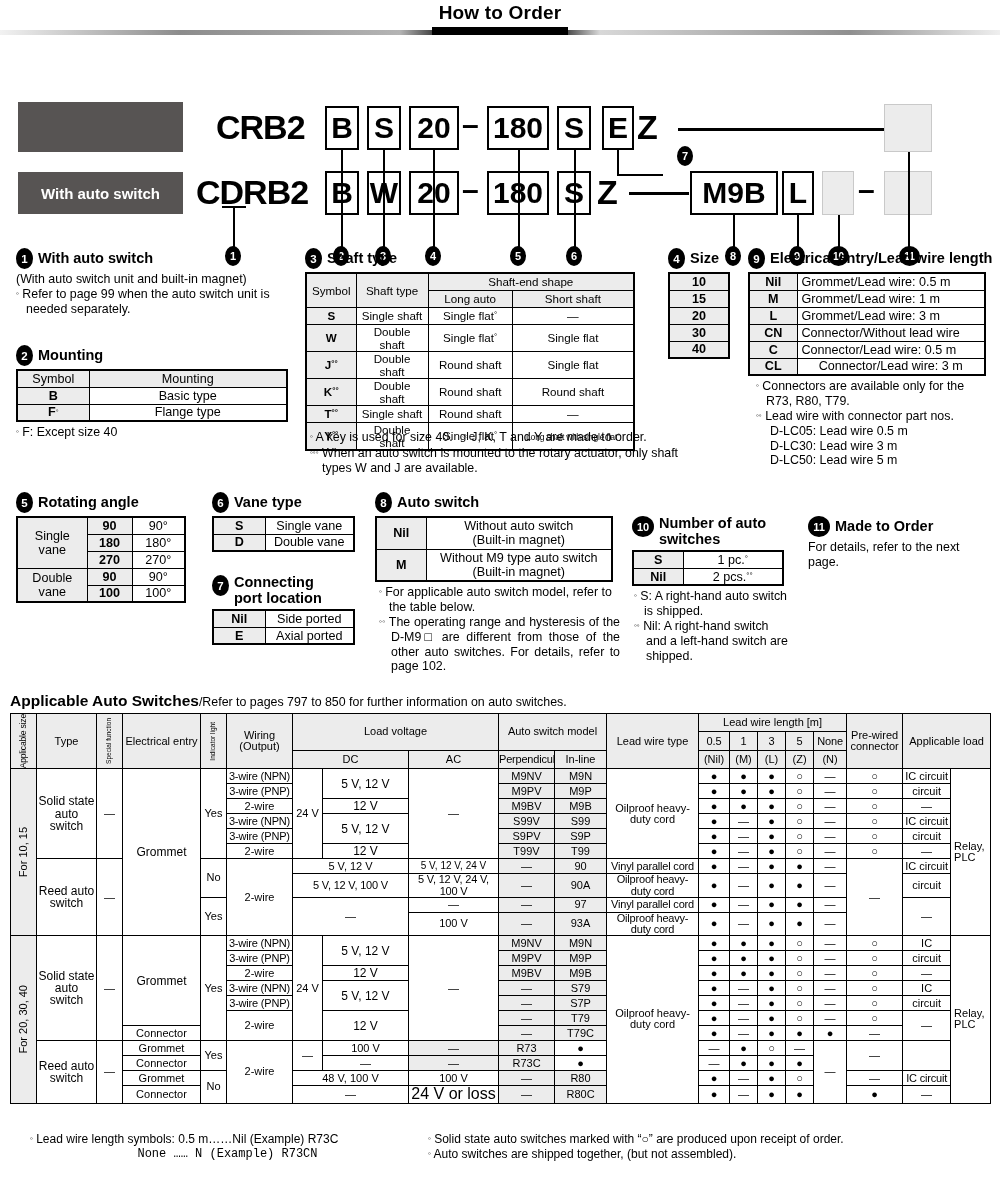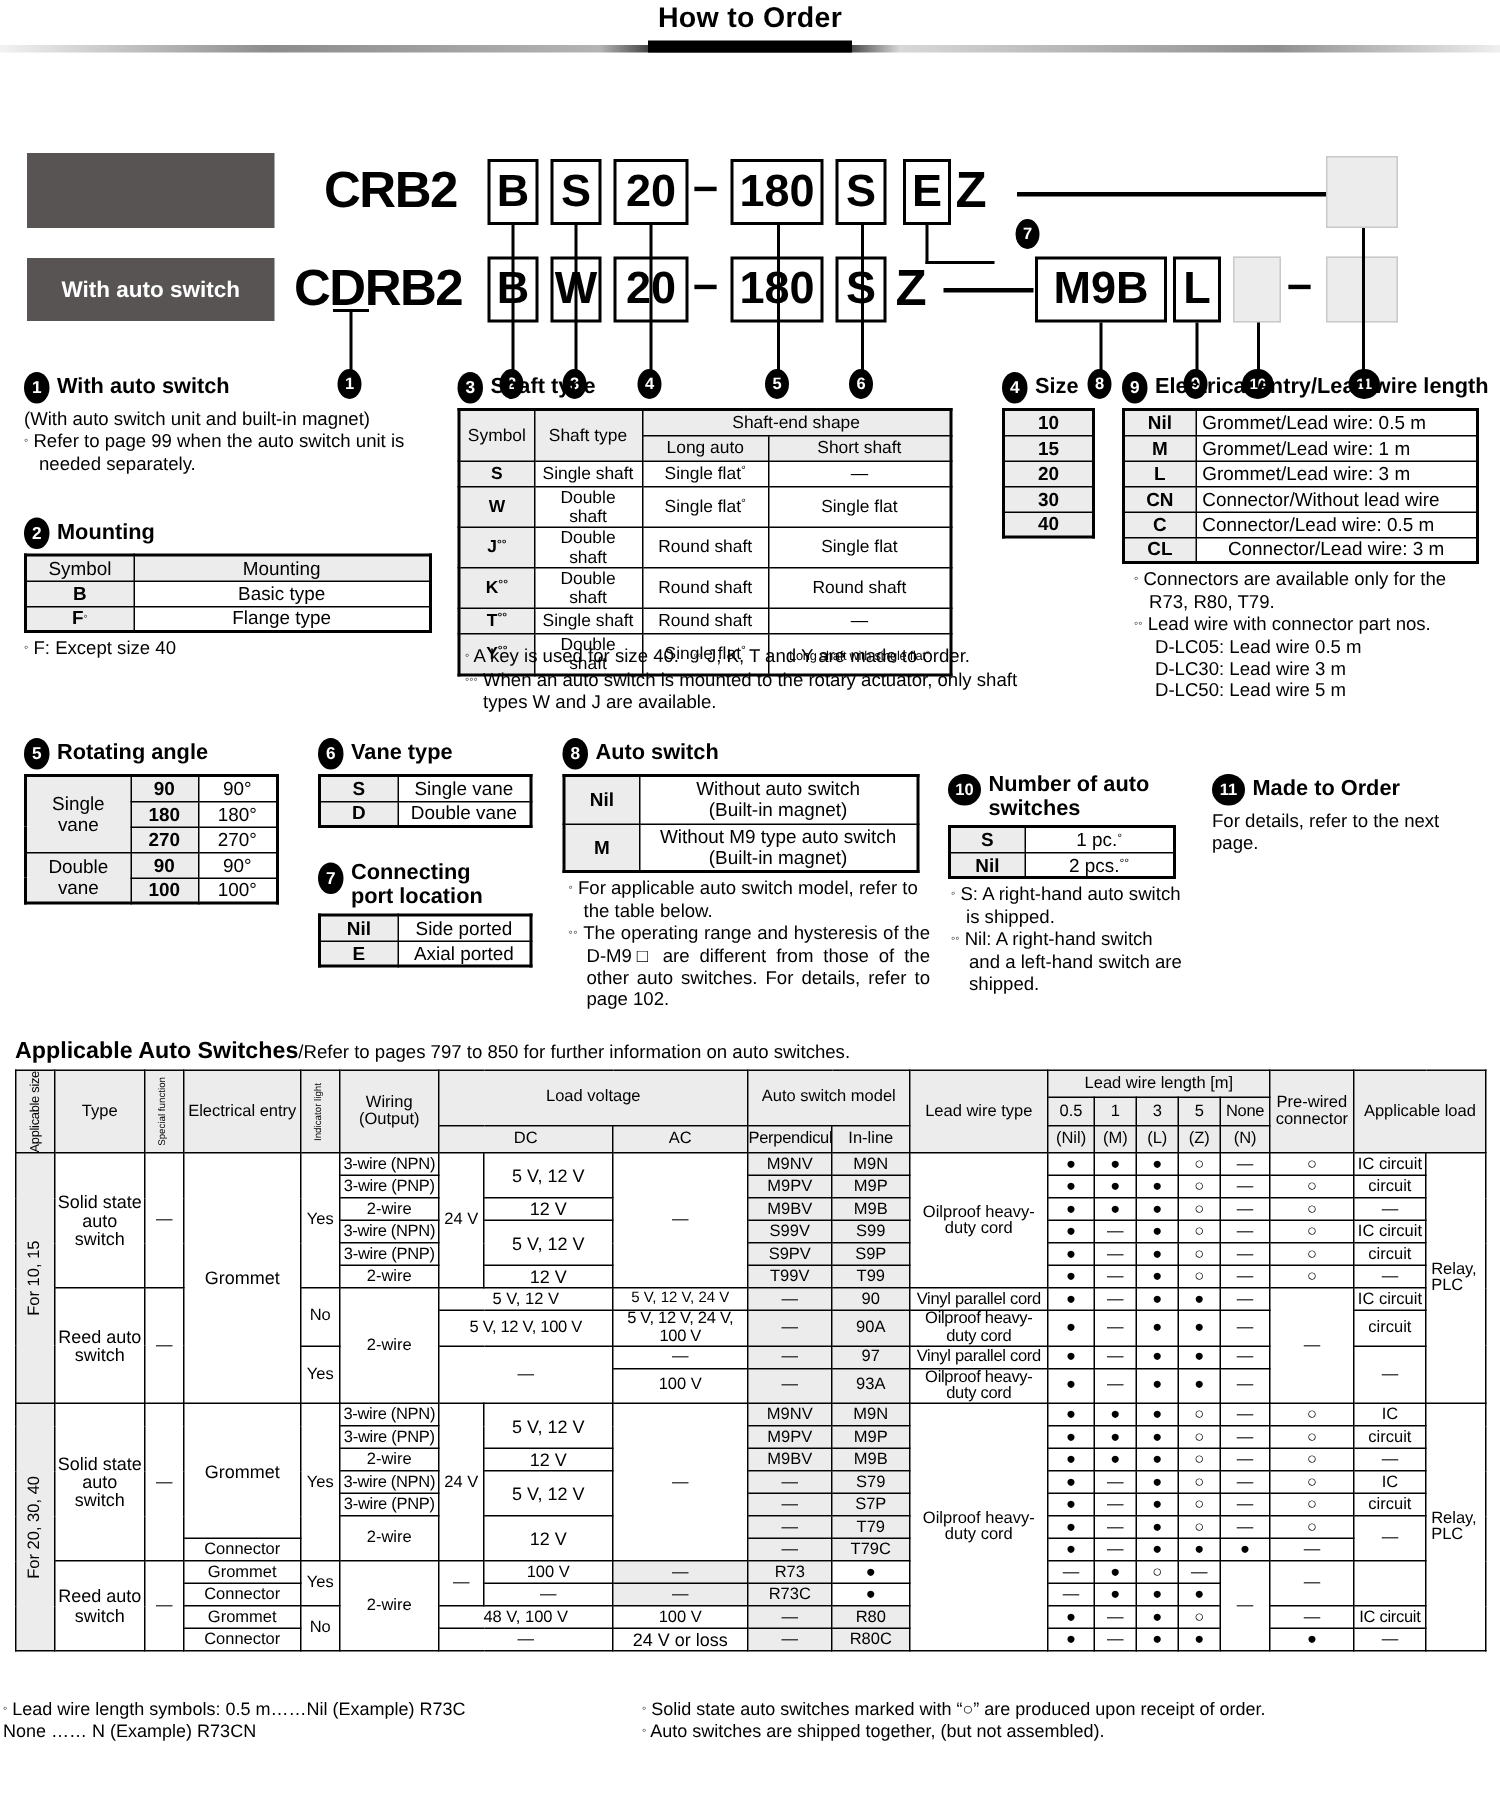--- a/index.html
+++ b/index.html
@@ -842,42 +842,42 @@
     <td class="dot"></td>
           <td class="em"></td>
           <td class="dot"></td>
           <td class="circ"></td>
           <td class="em"></td>
     <td class="tiny2">IC circuit</td>
   </tr>
   <tr>
     <td style="font-size:11px;">Connector</td>
     <td colspan="2" class="em"></td>
-    <td style="font-size:12px;text-align:center;">24 V or loss</td>
+    <td style="font-size:16px;text-align:center;">24 V or loss</td>
     <td class="model em"></td>
     <td class="model">R80C</td>
     <td class="dot"></td>
           <td class="em"></td>
           <td class="dot"></td>
           <td class="dot"></td>
           <td class="dot"></td>
     <td class="em"></td>
   </tr>
 </tbody>
     </table>
 </div>
 
-<div class="foot" style="left:2px;top:1132px;width:420px;">
+<div class="foot" style="left:30px;top:1132px;width:420px;">
   <div>
     <span class="mk">◦</span>
     <span>Lead wire length symbols:</span>
     <span>0.5 m</span><span>……</span><span>Nil</span>
     <span>(Example) R73C</span>
   </div>
-  <div style="text-align:left;padding-right:25px;">
+  <div style="text-align:center;padding-right:25px;font-family:Liberation Mono, monospace;">
     <span>None</span>&nbsp;<span>……</span>&nbsp;<span>N</span>
     <span>(Example) R73CN</span>
   </div>
 </div>
 
 <div class="foot" style="left:428px;top:1132px;width:560px;">
   <div>
     <span class="mk">◦</span>
     <span>Solid state auto switches marked with “○” are produced upon receipt of order.</span>
   </div>

